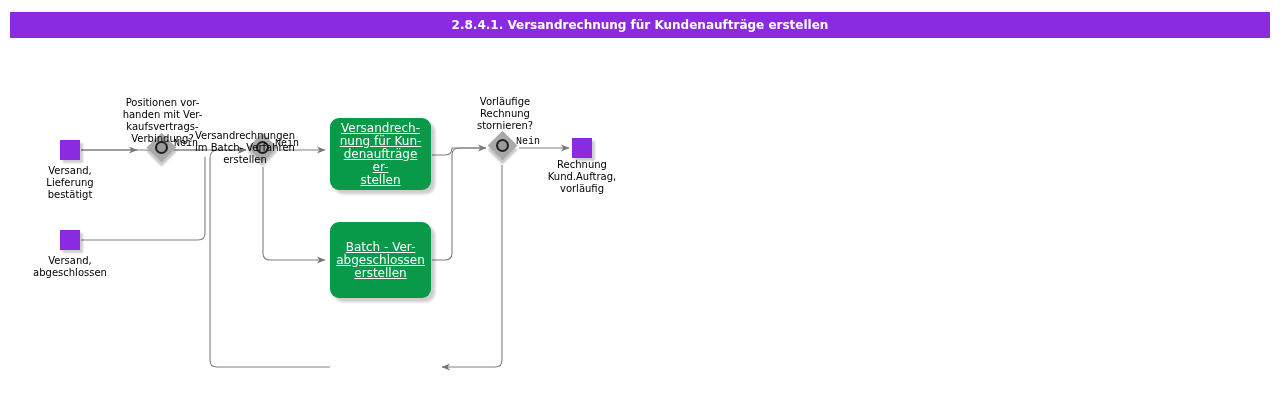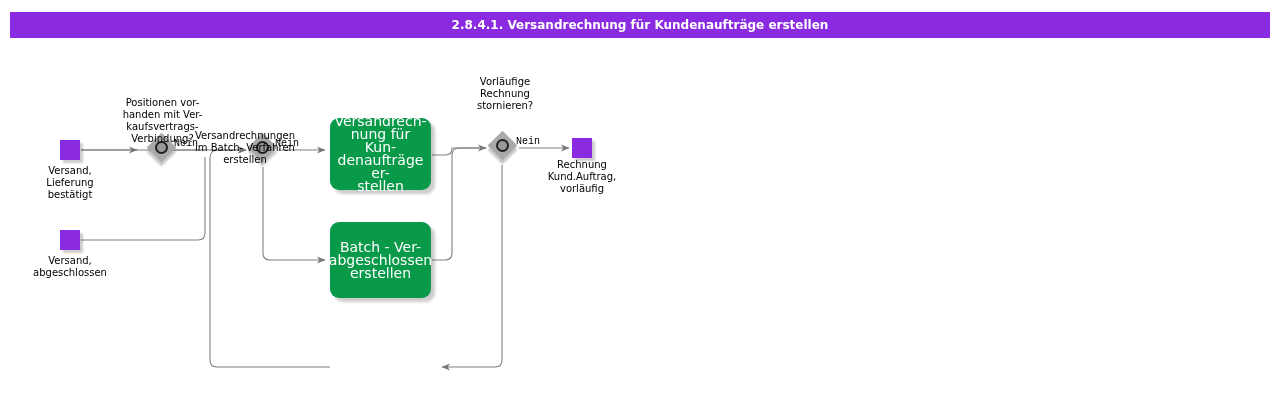--- a/index.html
+++ b/index.html
@@ -122,26 +122,27 @@
     position: absolute;
     background: #089949;
     border-radius: 9px;
     box-shadow: 4px 4px 3px rgba(0,0,0,0.20);
     display: flex;
     align-items: center;
     justify-content: center;
   }
   .func .func-text {
     color: #ffffff;
-    font-size: 14px;
+    font-size: 12px;
     line-height: 13px;
     text-align: center;
     white-space: pre-line;
     padding: 0 6px;
     font-family: "DejaVu Sans", "Liberation Sans", sans-serif;
+    text-decoration: underline;
   }
 </style>
 </head>
 <body>
 
 <div id="app">
 
   <div class="titlebar">
     <span class="title-text">2.8.4.1. Versandrechnung für Kundenaufträge erstellen</span>
   </div>
@@ -214,21 +215,21 @@
   </div>
   <div class="gateway-label" style="left:181px; top:89px; width:128px;margin-top:41px;">Versandrechnungen
 im Batch- Verfahren
 erstellen</div>
   <div class="edge-label" style="left:275px; top:138px;">Nein</div>
 
   <div class="gateway" style="left:488px; top:131px;">
     <div class="dia"></div>
     <div class="ring"></div>
   </div>
-  <div class="gateway-label" style="left:453px; top:76px; width:104px;">Vorläufige
+  <div class="gateway-label" style="left:453px; top:96px; width:104px;">Vorläufige
 Rechnung
 stornieren?</div>
   <div class="edge-label" style="left:516px; top:136px;">Nein</div>
 
   <div class="func" style="left:330px; top:118px; width:101px; height:72px;">
     <span class="func-text">Versandrech-
 nung für Kun-
 denaufträge er-
 stellen</span>
   </div>

